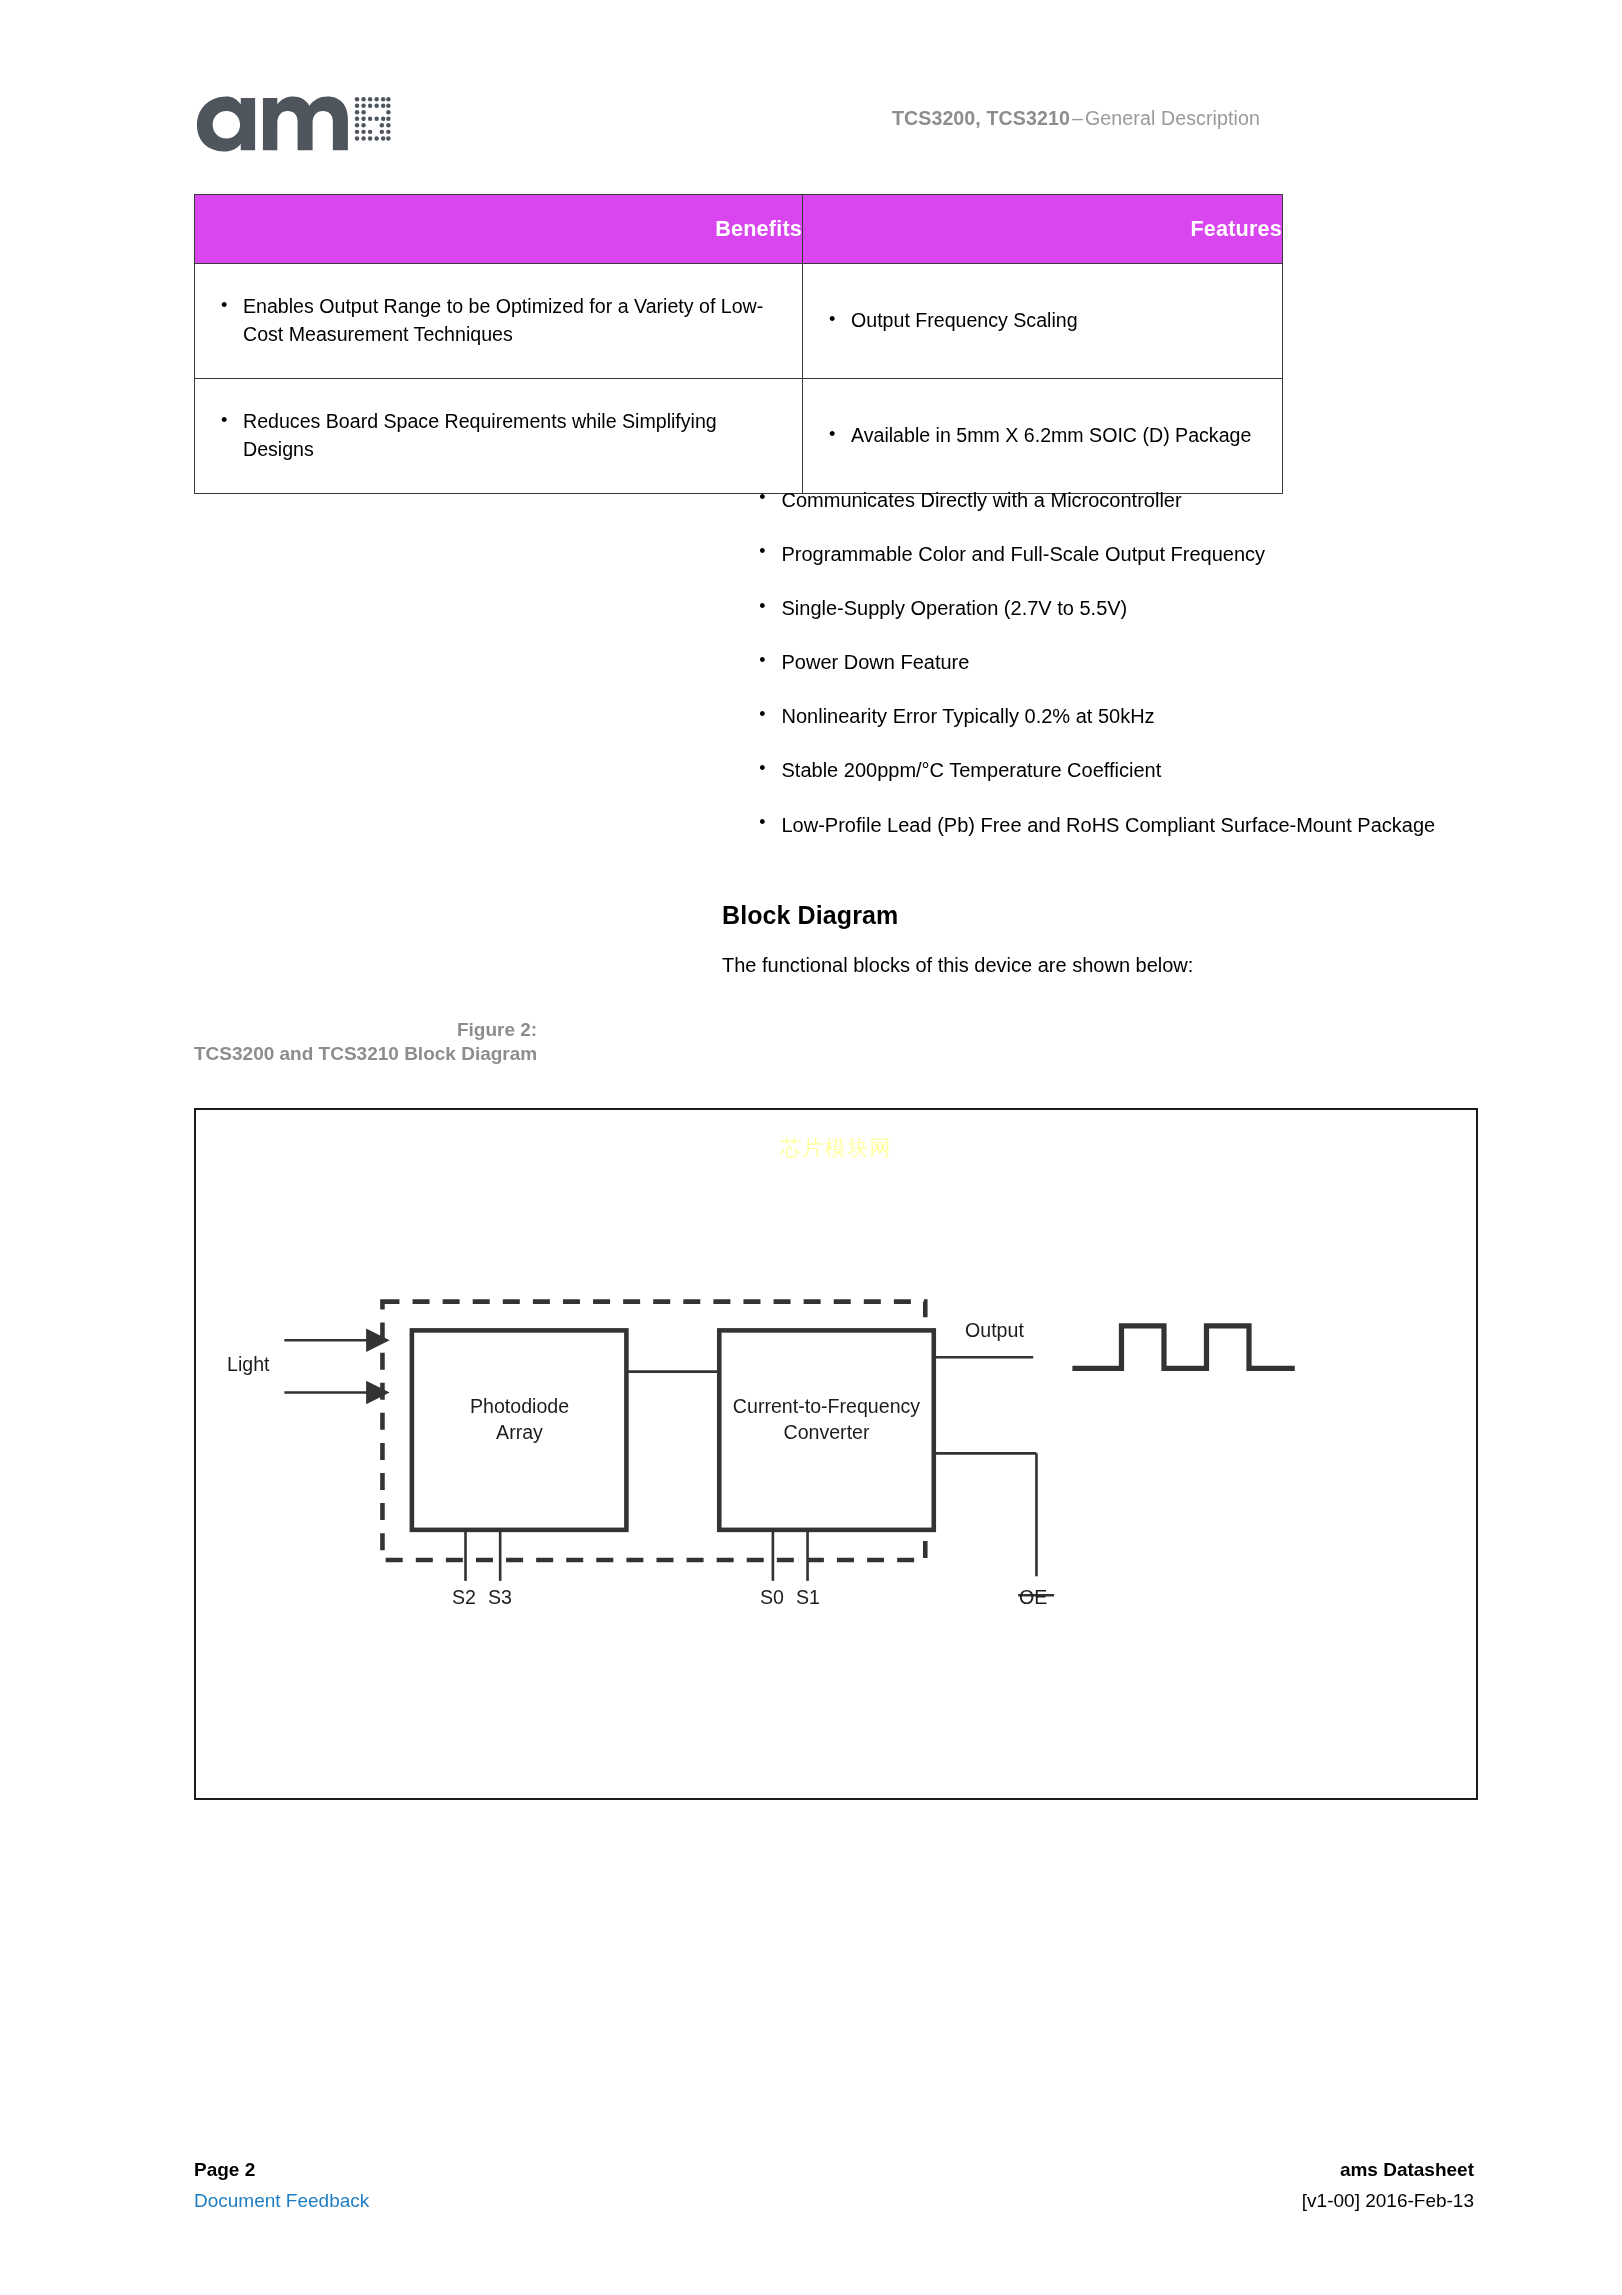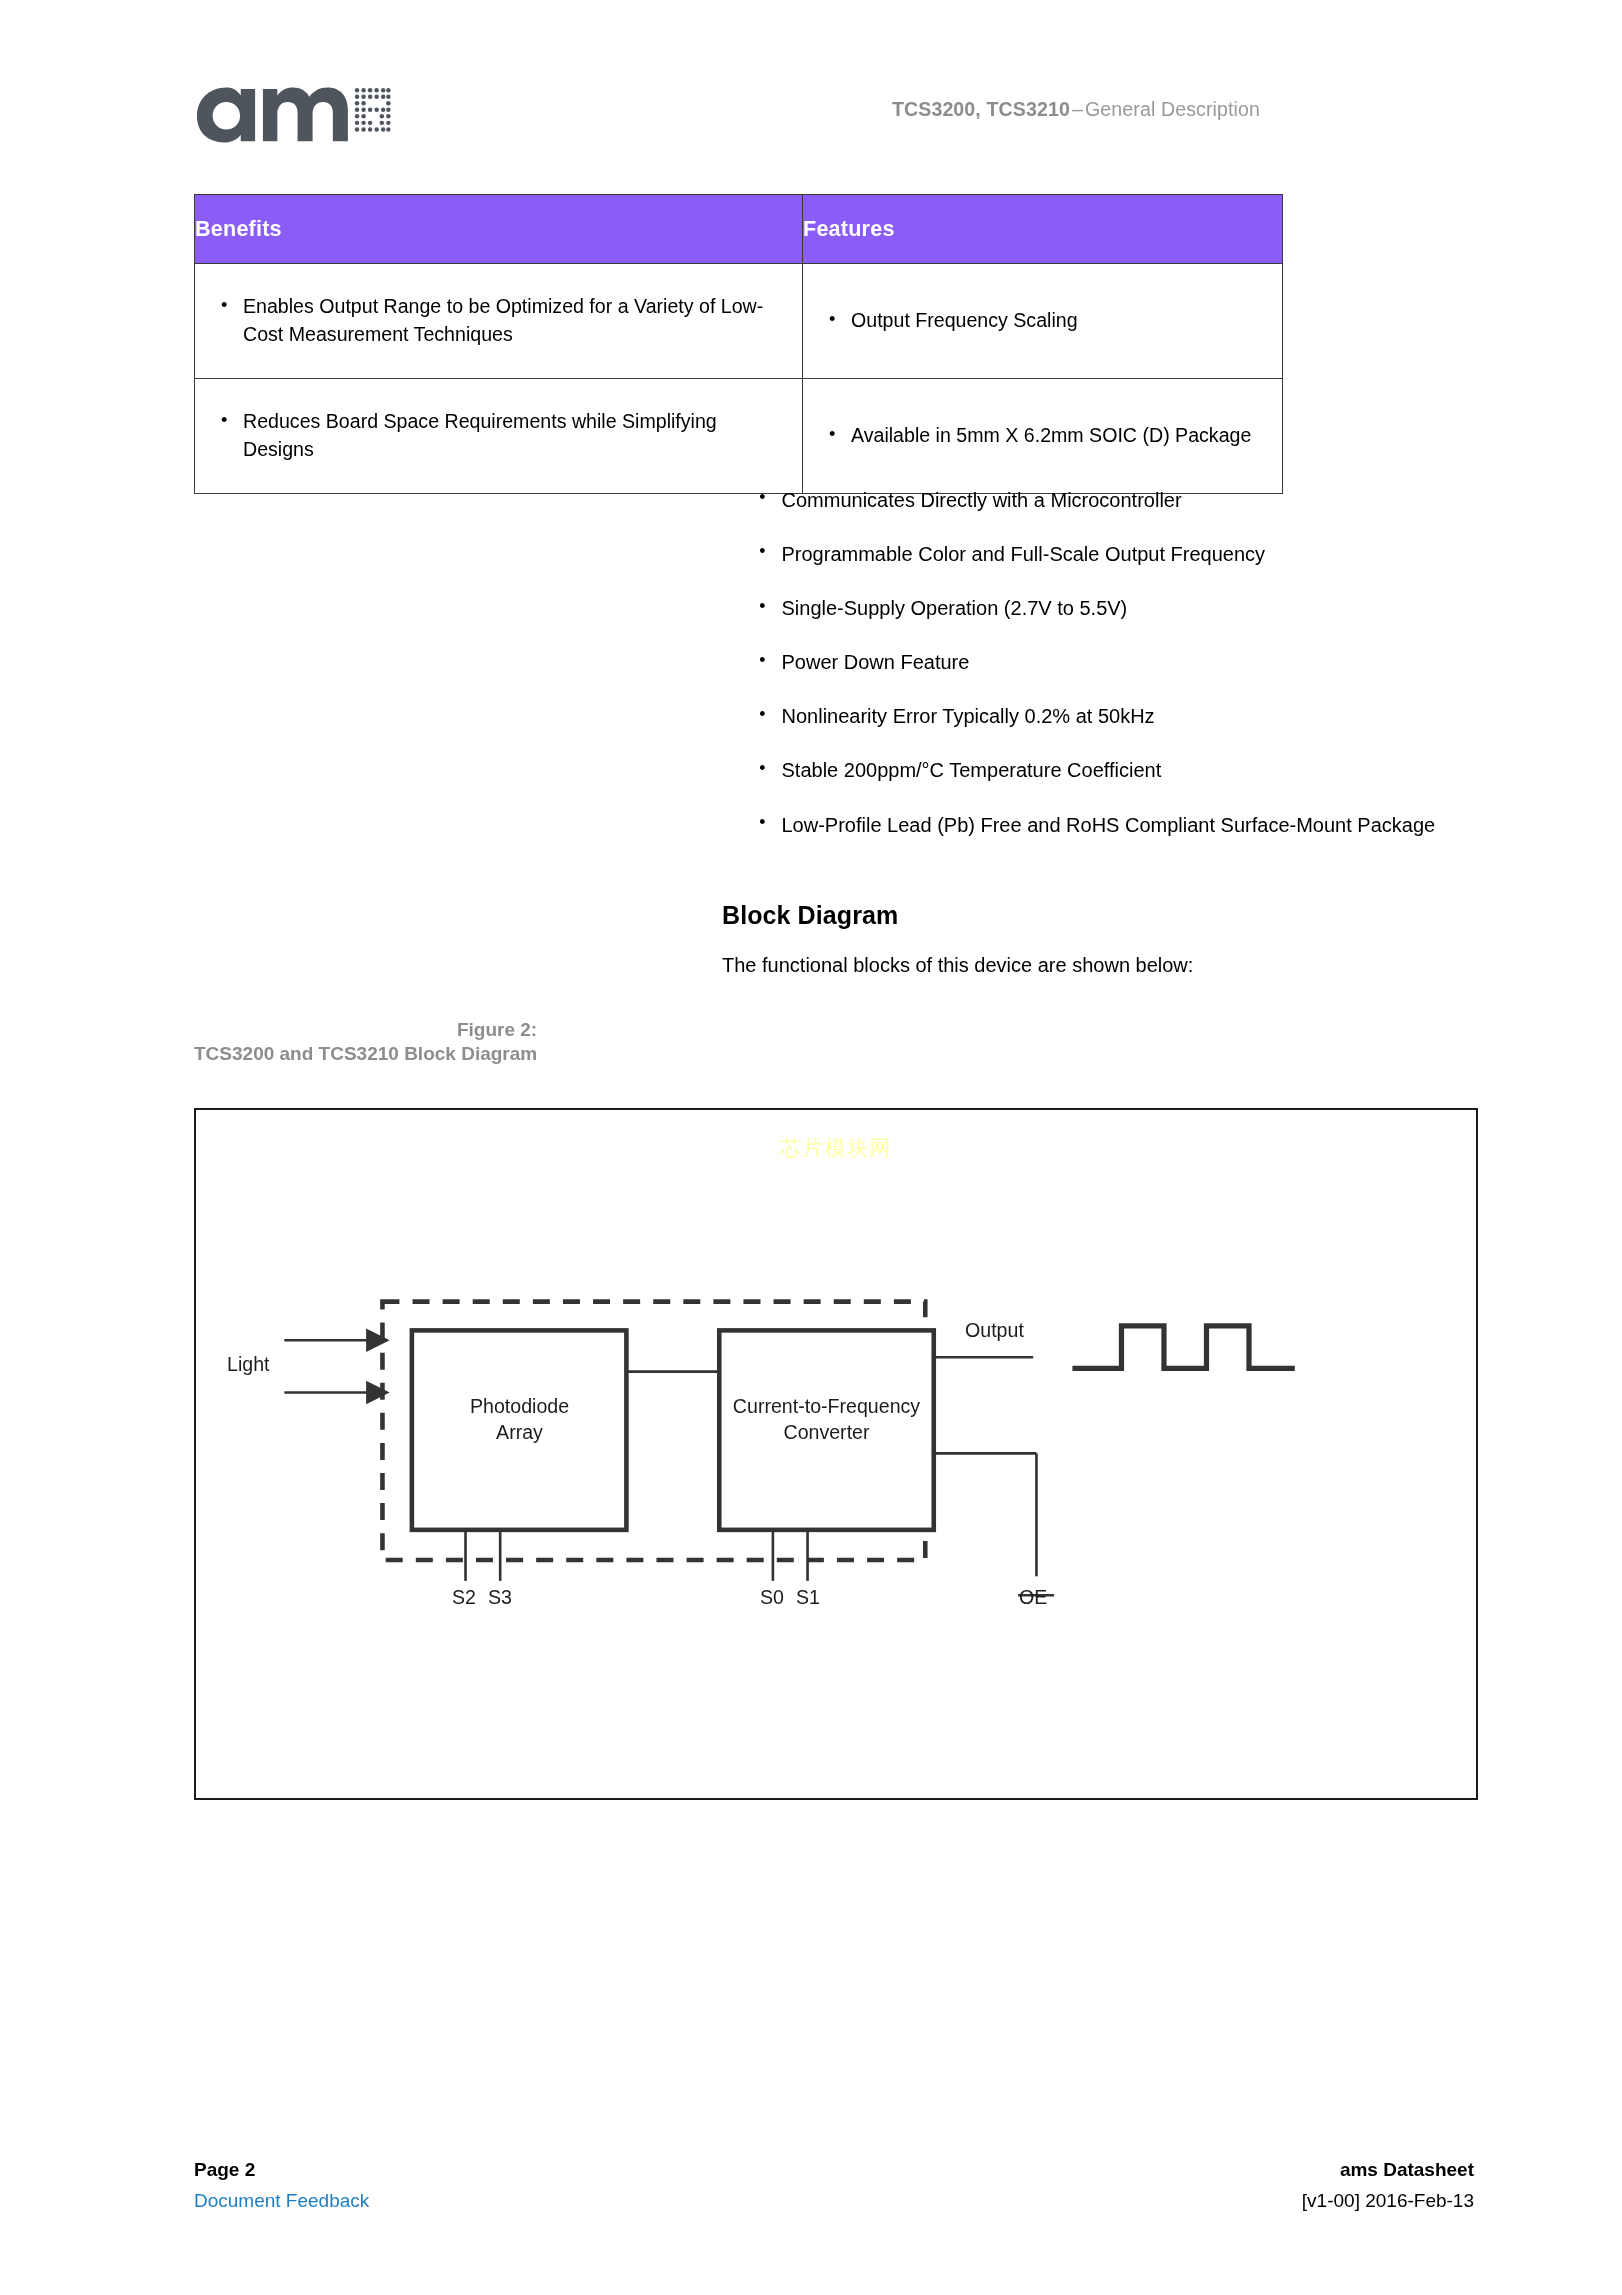--- a/index.html
+++ b/index.html
@@ -20,21 +20,21 @@
     position: absolute;
     inset: 0;
     width: 1622px;
     height: 2295px;
   }
 
   
   .header {
     position: absolute;
     left: 0;
-    top: 68px;
+    top: 77px;
     width: 1412px;
     height: 79px;
   }
   .logo {
     position: absolute;
     left: 195px;
     top: 5.2px;
     width: 196px;
     height: 71px;
   }
@@ -71,25 +71,25 @@
     border-collapse: collapse;
     table-layout: fixed;
   }
   .benefits-table th,
   .benefits-table td {
     border: 1.3px solid #3a3a3a;
     padding: 0;
     vertical-align: middle;
   }
   .benefits-table th {
-    background: #8b5cf6;
+    background: #d946ef;
     color: #ffffff;
     font-size: 21.6px;
     font-weight: bold;
-    text-align: left;
+    text-align: right;
     height: 68px;
     letter-spacing: 0.2px;
   }
   .col-benefits { width: 607px; }
   .col-features { width: 479px; }
 
   .cell-inner {
     padding: 17px 13px 17px 22px;
     min-height: 60px;
     display: flex;

